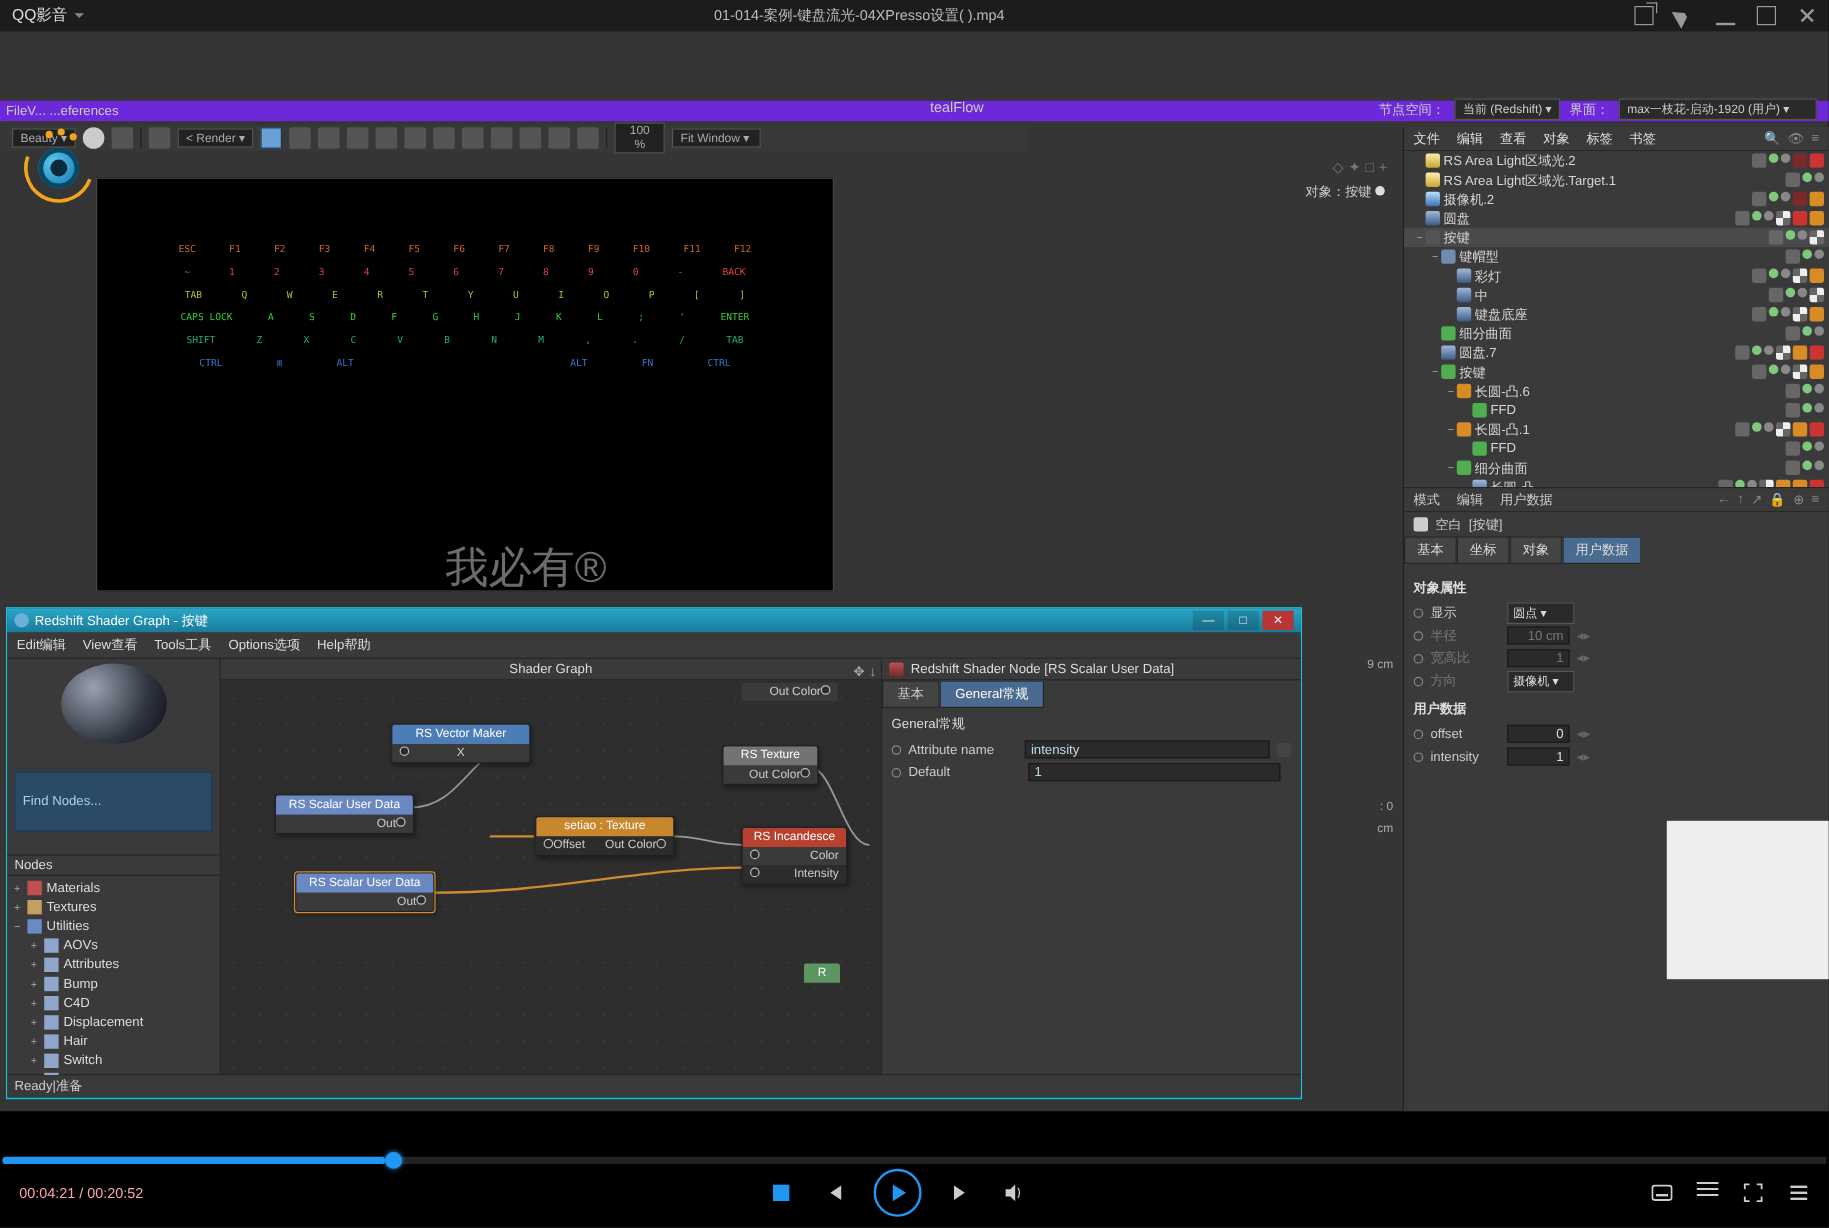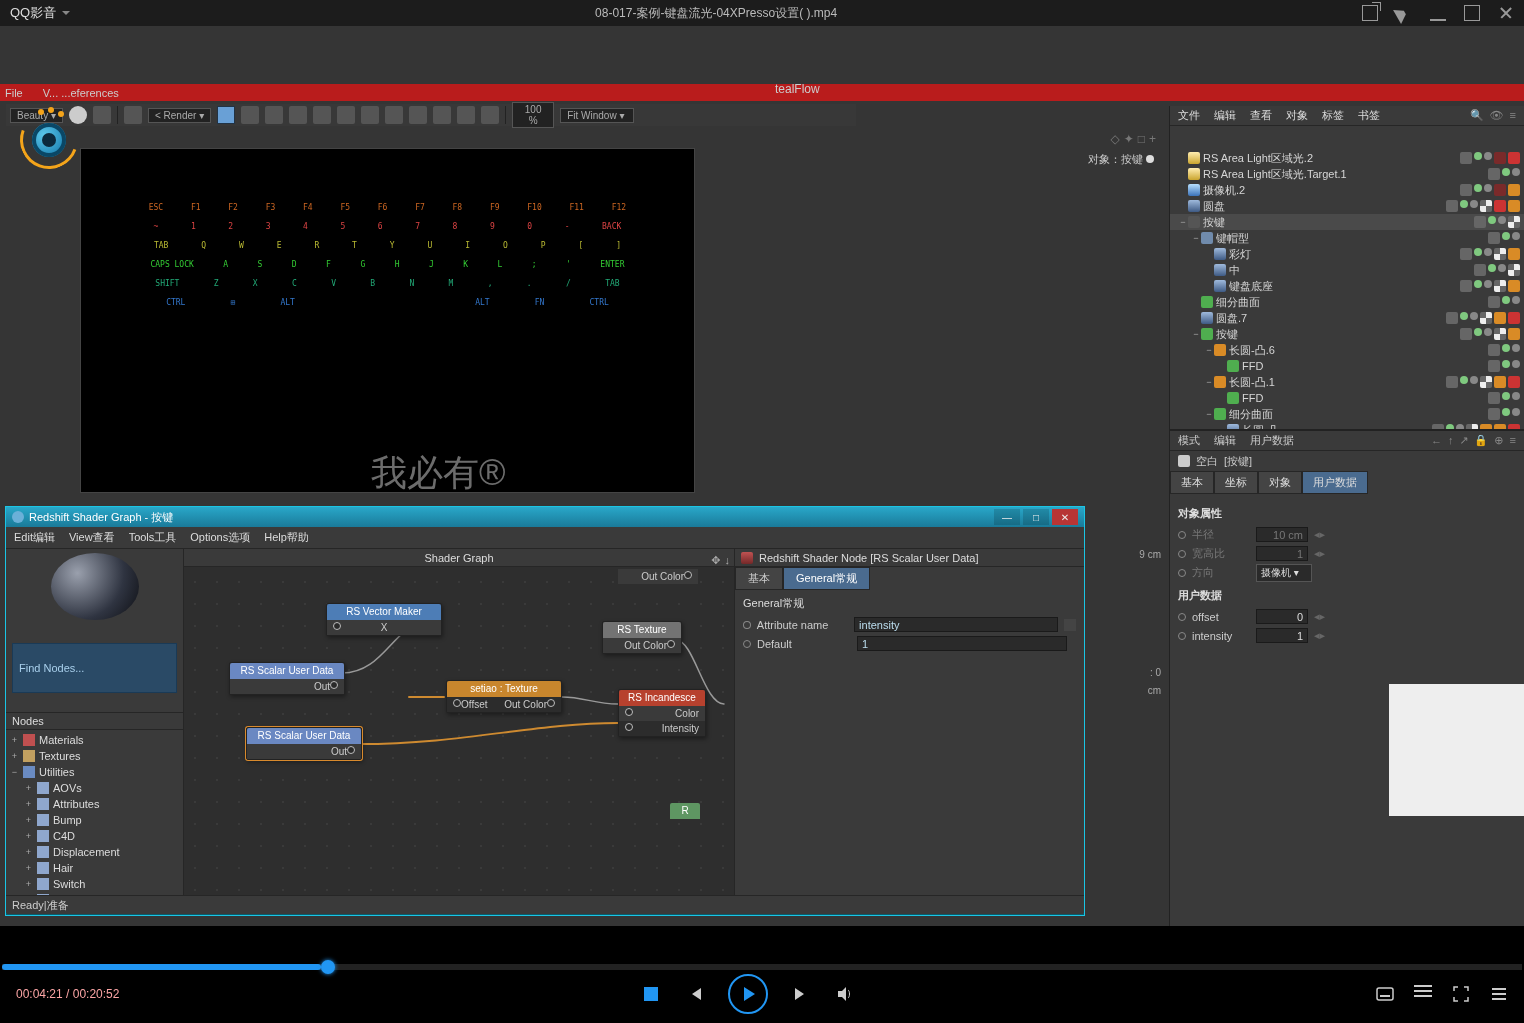--- a/index.html
+++ b/index.html
@@ -17,21 +17,21 @@
   .winbtn-close:before,.winbtn-close:after{content:"";position:absolute;width:14px;height:1.5px;background:#999;}
   .winbtn-close:before{transform:rotate(45deg);}
   .winbtn-close:after{transform:rotate(-45deg);}
   .in-video-icon{width:14px;height:14px;border:1.5px solid #999;position:relative;}
   .in-video-icon:after{content:"";position:absolute;right:-4px;top:-4px;width:8px;height:8px;border-top:1.5px solid #999;border-right:1.5px solid #999;}
   .arrow-icon{width:0;height:0;border-width:6px 0 6px 9px;border-style:solid;border-color:transparent transparent transparent #999;display:inline-block;}
   
   .video-area{position:relative;height:900px;background:#000;}
   .c4d-root{position:absolute;inset:0;background:#353535;}
   
-  .c4d-menubar{position:absolute;left:0;right:0;top:58px;height:17px;background:#b91c1c;color:#ccc;font-size:11px;display:flex;align-items:center;padding-left:5px;gap:20px;}
+  .c4d-menubar{position:absolute;left:0;right:0;top:58px;height:17px;background:#6d28d9;color:#ccc;font-size:11px;display:flex;align-items:center;padding-left:5px;gap:0;}
   .c4d-topbar{position:absolute;top:78px;left:6px;right:668px;height:22px;background:#383838;display:flex;align-items:center;gap:6px;padding:0 4px;}
   .c4d-topbar .toolbtn{width:18px;height:18px;background:#555;border-radius:2px;}
   .c4d-topbar .sel{width:18px;height:18px;background:#69a0d6;border:1px solid #234;}
   .c4d-topbar .sep{width:1px;height:18px;background:#222;}
   .c4d-topbar .combo{background:#222;border:1px solid #555;padding:1px 6px;font-size:10px;color:#aaa;}
   .c4d-topbar .pct{background:#222;border:1px solid #555;padding:1px 6px;font-size:10px;color:#aaa;width:42px;text-align:center;}
   
   .viewport-render{position:absolute;left:80px;top:122px;width:615px;height:345px;background:#000;border:1px solid #444;}
   .kbd-row{display:flex;justify-content:space-evenly;font-size:8px;margin-top:10px;}
   .kbd-row span{font-family:monospace;}
@@ -47,21 +47,21 @@
   
   .realflow-lbl{position:absolute;top:56px;left:775px;color:#ccc;font-size:12px;}
   .top-right-row{position:absolute;top:56px;right:10px;color:#ccc;font-size:11px;display:flex;align-items:center;gap:8px;}
   .top-right-row .combo2{background:#2a2a2a;border:1px solid #555;padding:1px 6px;font-size:10px;color:#ccc;}
   .vp-icons-right{position:absolute;top:106px;right:368px;display:flex;gap:4px;color:#777;font-size:12px;}
   .obj-label{position:absolute;top:126px;right:370px;font-size:11px;color:#ccc;}
   
   .right-panel{position:absolute;top:80px;right:0;width:355px;bottom:0;background:#3a3a3a;border-left:1px solid #222;display:flex;flex-direction:column;}
   .om-menus{height:20px;background:#3a3a3a;border-bottom:1px solid #262626;display:flex;align-items:center;gap:14px;padding:0 8px;font-size:11px;color:#ddd;}
   .om-menus .toolicons{margin-left:auto;display:flex;gap:6px;color:#888;}
-  .om-tree{overflow:auto;font-size:11px;color:#d6d6d6;background:#3a3a3a;border-bottom:1px solid #222;margin-top:24px;}
+  .om-tree{overflow:auto;font-size:11px;color:#d6d6d6;background:#3a3a3a;border-bottom:1px solid #222;}
   .om-row{height:16px;display:flex;align-items:center;padding-left:4px;position:relative;}
   .om-row .indent{flex:0 0 auto;}
   .om-row .twisty{width:10px;height:10px;display:inline-flex;align-items:center;justify-content:center;color:#aaa;font-size:9px;}
   .om-row .oicon{width:12px;height:12px;margin-right:3px;border-radius:2px;}
   .om-row .oname{flex:1;white-space:nowrap;overflow:hidden;text-overflow:ellipsis;}
   .om-row .tags{display:flex;gap:2px;padding-right:4px;}
   .om-row .tag{width:12px;height:12px;border-radius:2px;}
   .om-row.sel{background:#4a4a4a;}
   .ic-null{background:#555;}
   .ic-light{background:linear-gradient(#ffedb0,#caa52e);}
@@ -175,21 +175,21 @@
   .ic-list{background:linear-gradient(#ccc 0,#ccc 2px,transparent 2px,transparent 5px,#ccc 5px,#ccc 7px,transparent 7px,transparent 10px,#ccc 10px,#ccc 12px,transparent 12px);}
 </style>
 </head>
 <body>
 
 <div class="player-titlebar">
   <div class="player-title-left">
     <span>QQ影音</span>
     <span class="player-chevron"></span>
   </div>
-  <div class="player-filename">08-017-案例-键盘流光-04XPresso设置(                  ).mp4</div>
+  <div class="player-filename">01-014-案例-键盘流光-04XPresso设置(                  ).mp4</div>
   <div class="player-winbtns">
     <span>
         <span class="in-video-icon"></span>
       </span>
     <span>
         <span class="arrow-icon" style="transform:rotate(-30deg);"></span>
       </span>
     <span>
         <span class="winbtn-min"></span>
       </span>
@@ -323,20 +323,26 @@
             <span>ALT</span>
             <span>FN</span>
             <span>CTRL</span>
           </div>
       </div>
       <div class="wm">我必有®</div>
     </div>
 
     <div class="realflow-lbl">tealFlow</div>
 
+    <div class="top-right-row">
+      <span>节点空间：</span>
+      <span class="combo2"><span>当前 (Redshift)</span> ▾</span>
+      <span>界面：</span>
+      <span class="combo2" style="width:165px;"><span>max一枝花-启动-1920 (用户)</span> ▾</span>
+    </div>
 
     <div class="vp-icons-right">
       <span>◇</span>
       <span>✦</span>
       <span>□</span>
       <span>+</span>
     </div>
 
     <div class="obj-label"><span>对象：按键</span> <span style="display:inline-block;width:8px;height:8px;border-radius:50%;background:#ddd;"></span></div>
 
@@ -606,20 +612,25 @@
         </div>
         <div class="attr-tabs">
           <div class="attr-tab">基本</div>
           <div class="attr-tab">坐标</div>
           <div class="attr-tab">对象</div>
           <div class="attr-tab act">用户数据</div>
         </div>
         <div class="attr-body">
           <div class="sect">对象属性</div>
           <div id="attr-obj-rows">
+              <div class="prow">
+                <span class="dot"></span>
+                <label>显示</label>
+                <span class="combo3">圆点 ▾</span>
+              </div>
               <div class="prow">
                 <span class="dot"></span>
                 <label style="color:#777">半径</label>
                 <input class="fld dis" value="10 cm" style="">
                 <span style="color:#666">◂▸</span>
               </div>
               <div class="prow">
                 <span class="dot"></span>
                 <label style="color:#777">宽高比</label>
                 <input class="fld dis" value="1" style="">

